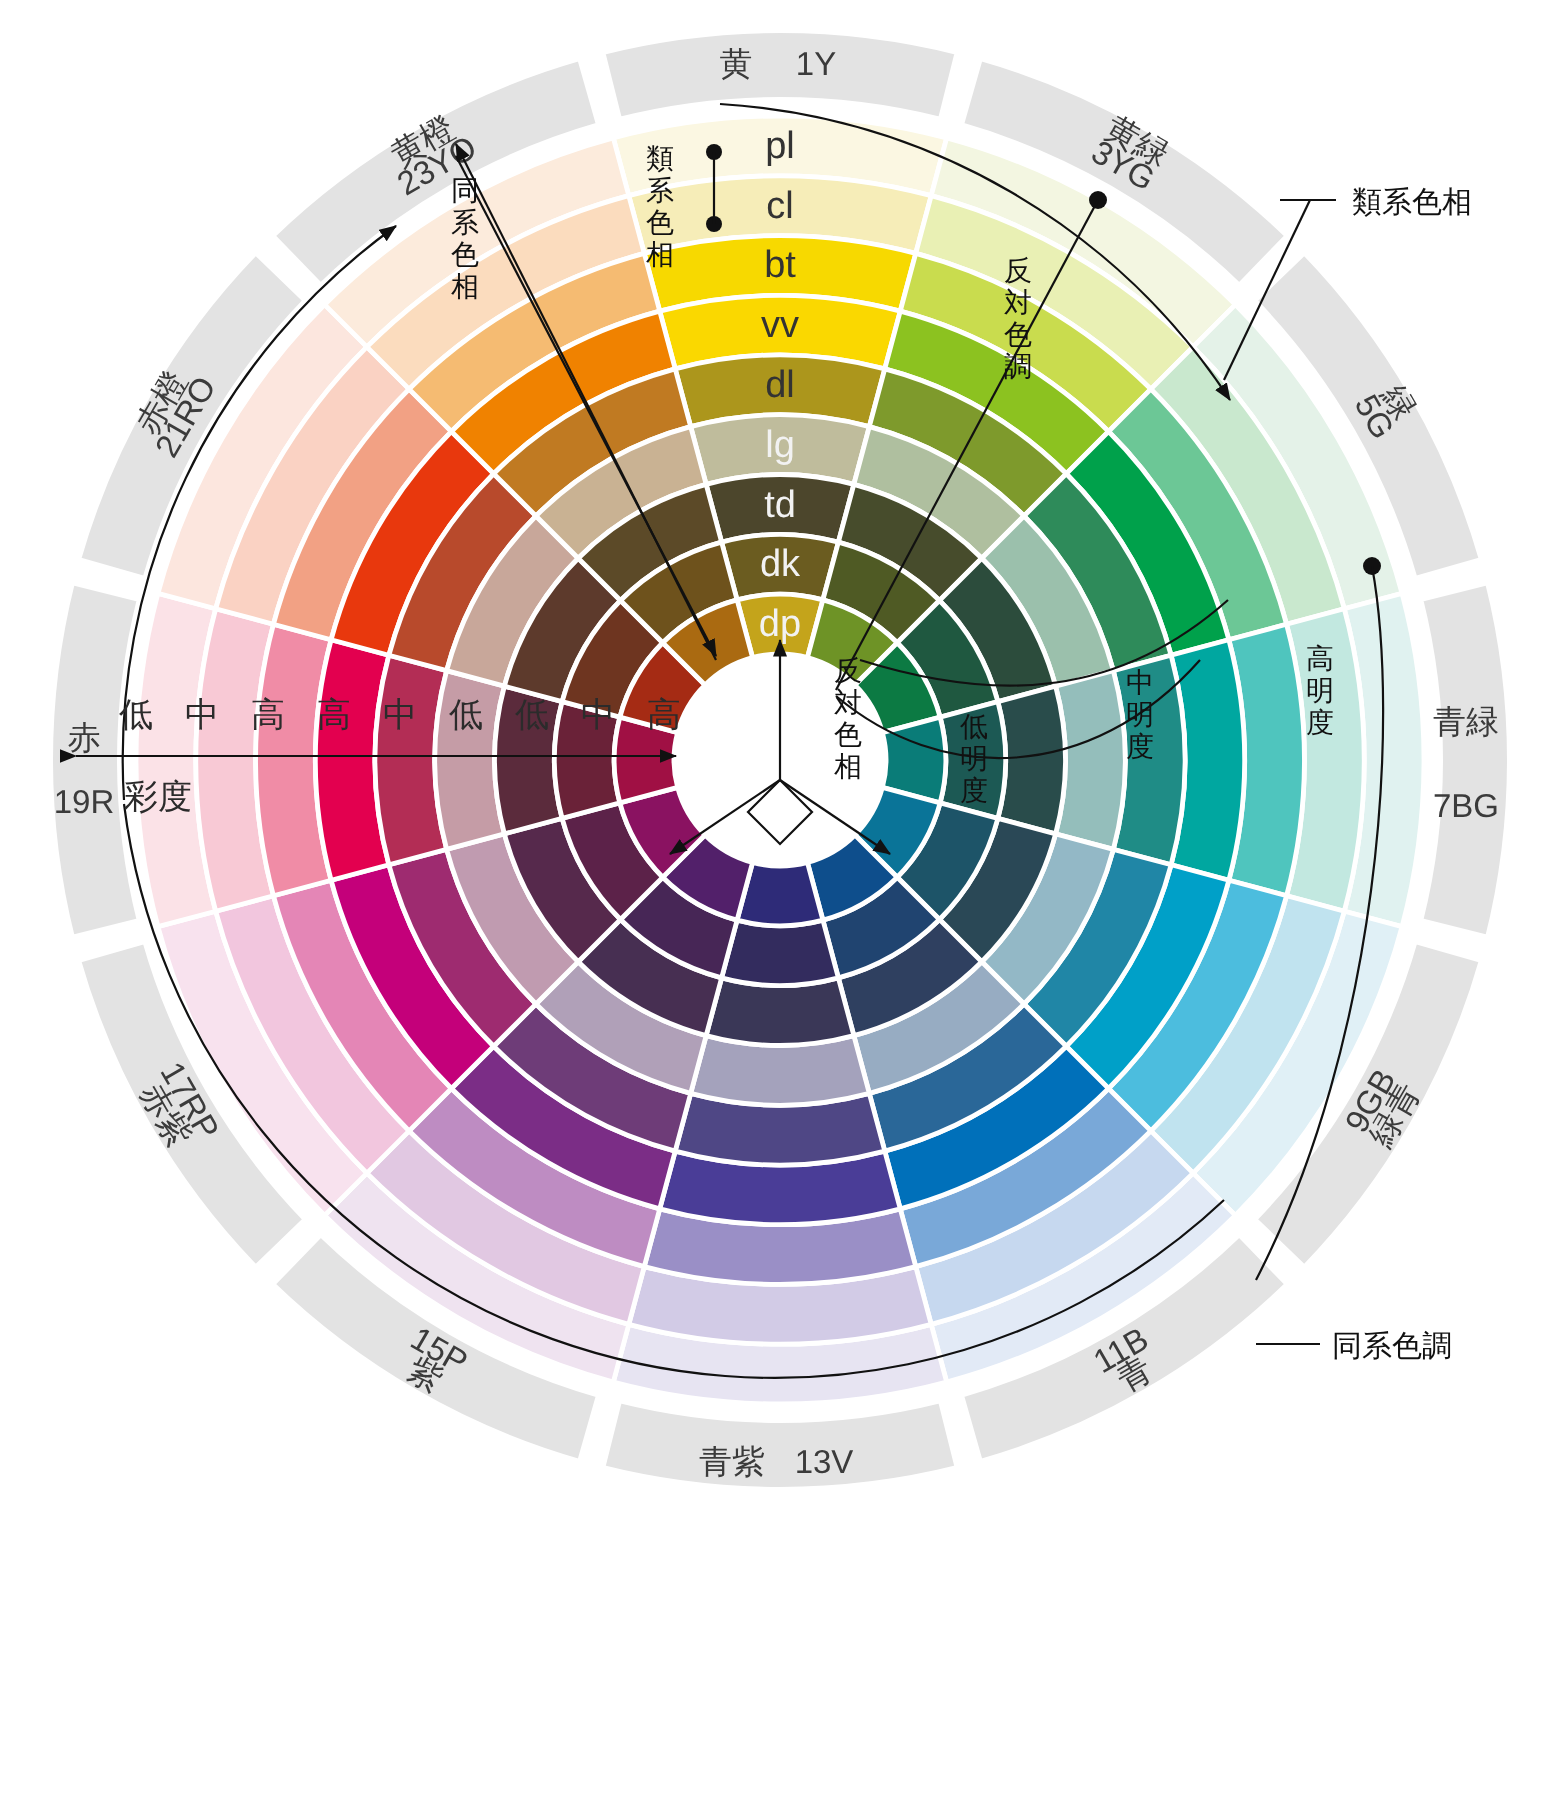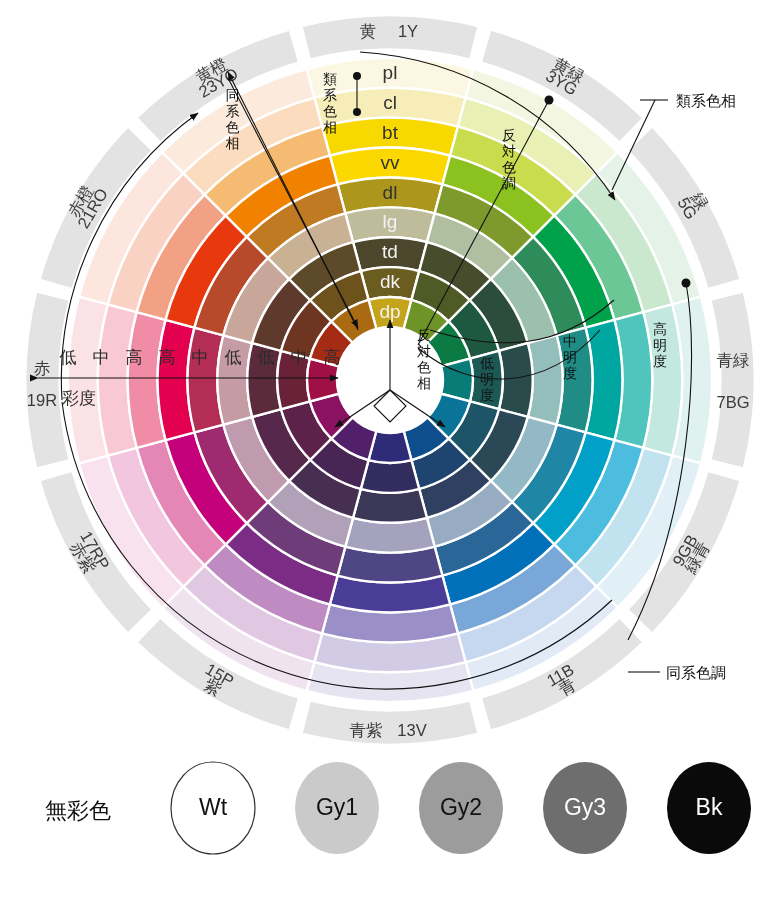--- a/index.html
+++ b/index.html
@@ -253,30 +253,13 @@
           <text x="200" y="363" class="satLabel" text-anchor="middle">中</text>
           <text x="233" y="363" class="satLabel" text-anchor="middle">低</text>
           <text x="266" y="363" class="satLabel" text-anchor="middle">低</text>
           <text x="299" y="363" class="satLabel" text-anchor="middle">中</text>
           <text x="332" y="363" class="satLabel" text-anchor="middle">高</text>
         </g>
       <text class="satLabel" x="62" y="404">彩度</text>
     </g>
   </svg>
 
-  <div style="position:absolute;left:0;top:756px;width:779px;height:110px;">
-    <svg width="779" height="110" viewBox="0 0 779 110">
-      <text class="achroLabel" x="45" y="62">無彩色</text>
-      <g id="achro-group">
-          <ellipse cx="213" cy="52" rx="42" ry="46" fill="#FFFFFF" stroke="#333333" stroke-width="1.2"></ellipse>
-          <text x="213" y="53" class="achroTxt" fill="#111111" text-anchor="middle" dominant-baseline="middle">Wt</text>
-          <ellipse cx="337" cy="52" rx="42" ry="46" fill="#CACACA" stroke="none" stroke-width="0"></ellipse>
-          <text x="337" y="53" class="achroTxt" fill="#111111" text-anchor="middle" dominant-baseline="middle">Gy1</text>
-          <ellipse cx="461" cy="52" rx="42" ry="46" fill="#9C9C9C" stroke="none" stroke-width="0"></ellipse>
-          <text x="461" y="53" class="achroTxt" fill="#111111" text-anchor="middle" dominant-baseline="middle">Gy2</text>
-          <ellipse cx="585" cy="52" rx="42" ry="46" fill="#6E6E6E" stroke="none" stroke-width="0"></ellipse>
-          <text x="585" y="53" class="achroTxt" fill="#FFFFFF" text-anchor="middle" dominant-baseline="middle">Gy3</text>
-          <ellipse cx="709" cy="52" rx="42" ry="46" fill="#0A0A0A" stroke="none" stroke-width="0"></ellipse>
-          <text x="709" y="53" class="achroTxt" fill="#FFFFFF" text-anchor="middle" dominant-baseline="middle">Bk</text>
-        </g>
-    </svg>
-  </div>
 </div>
 
 </body></html>

